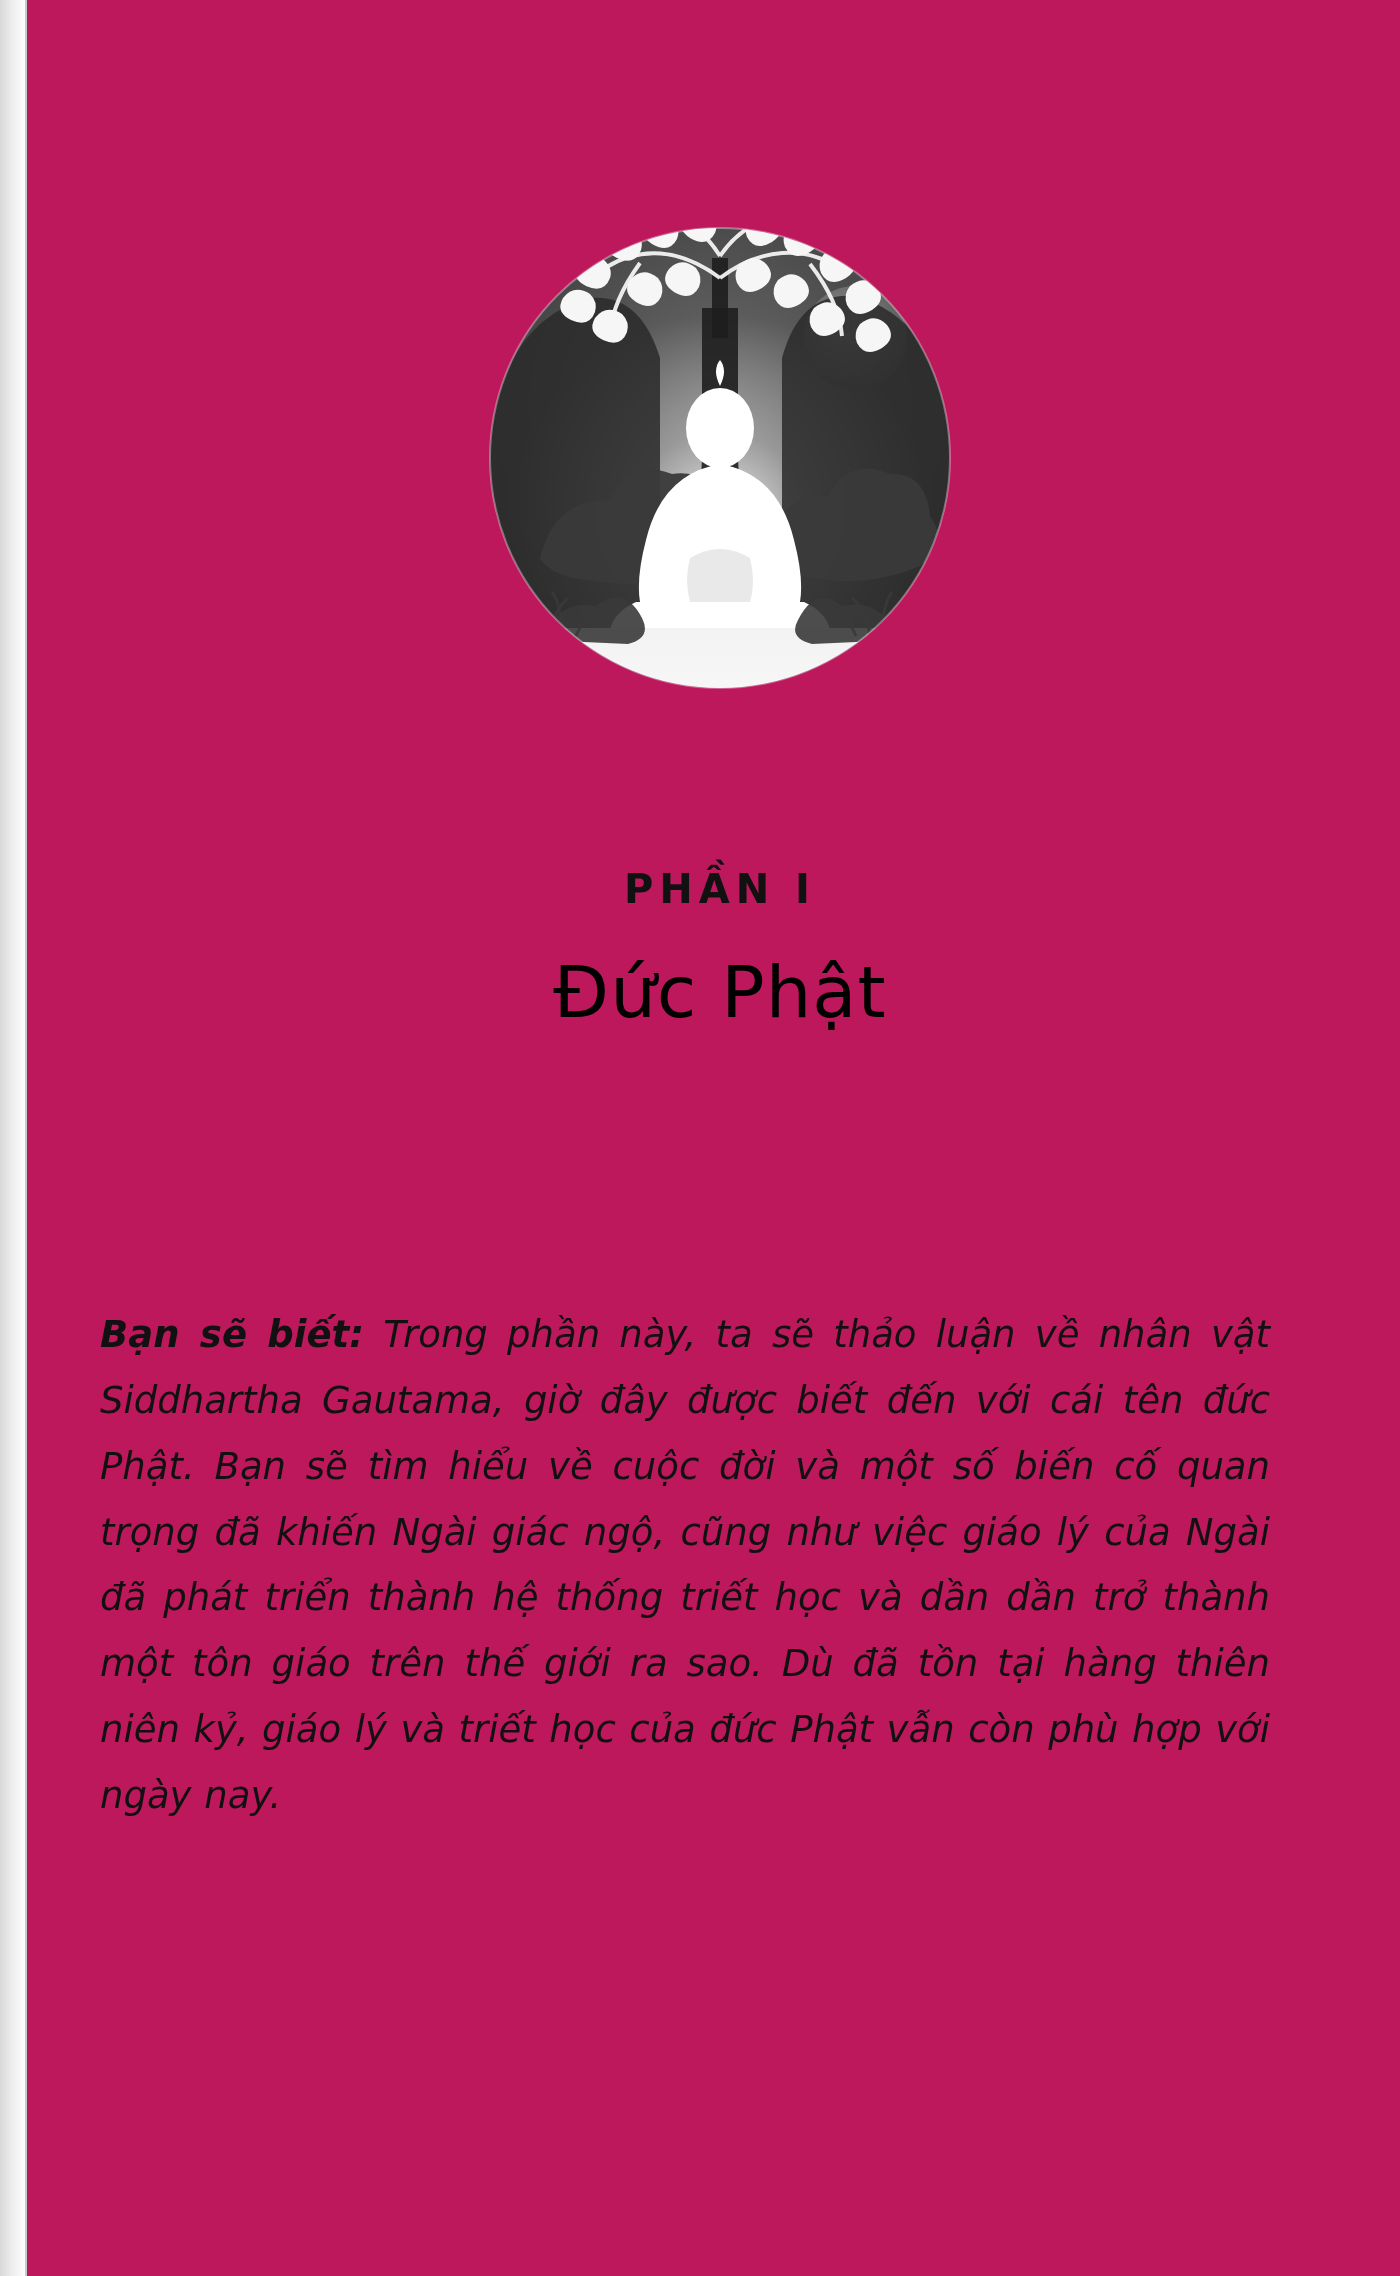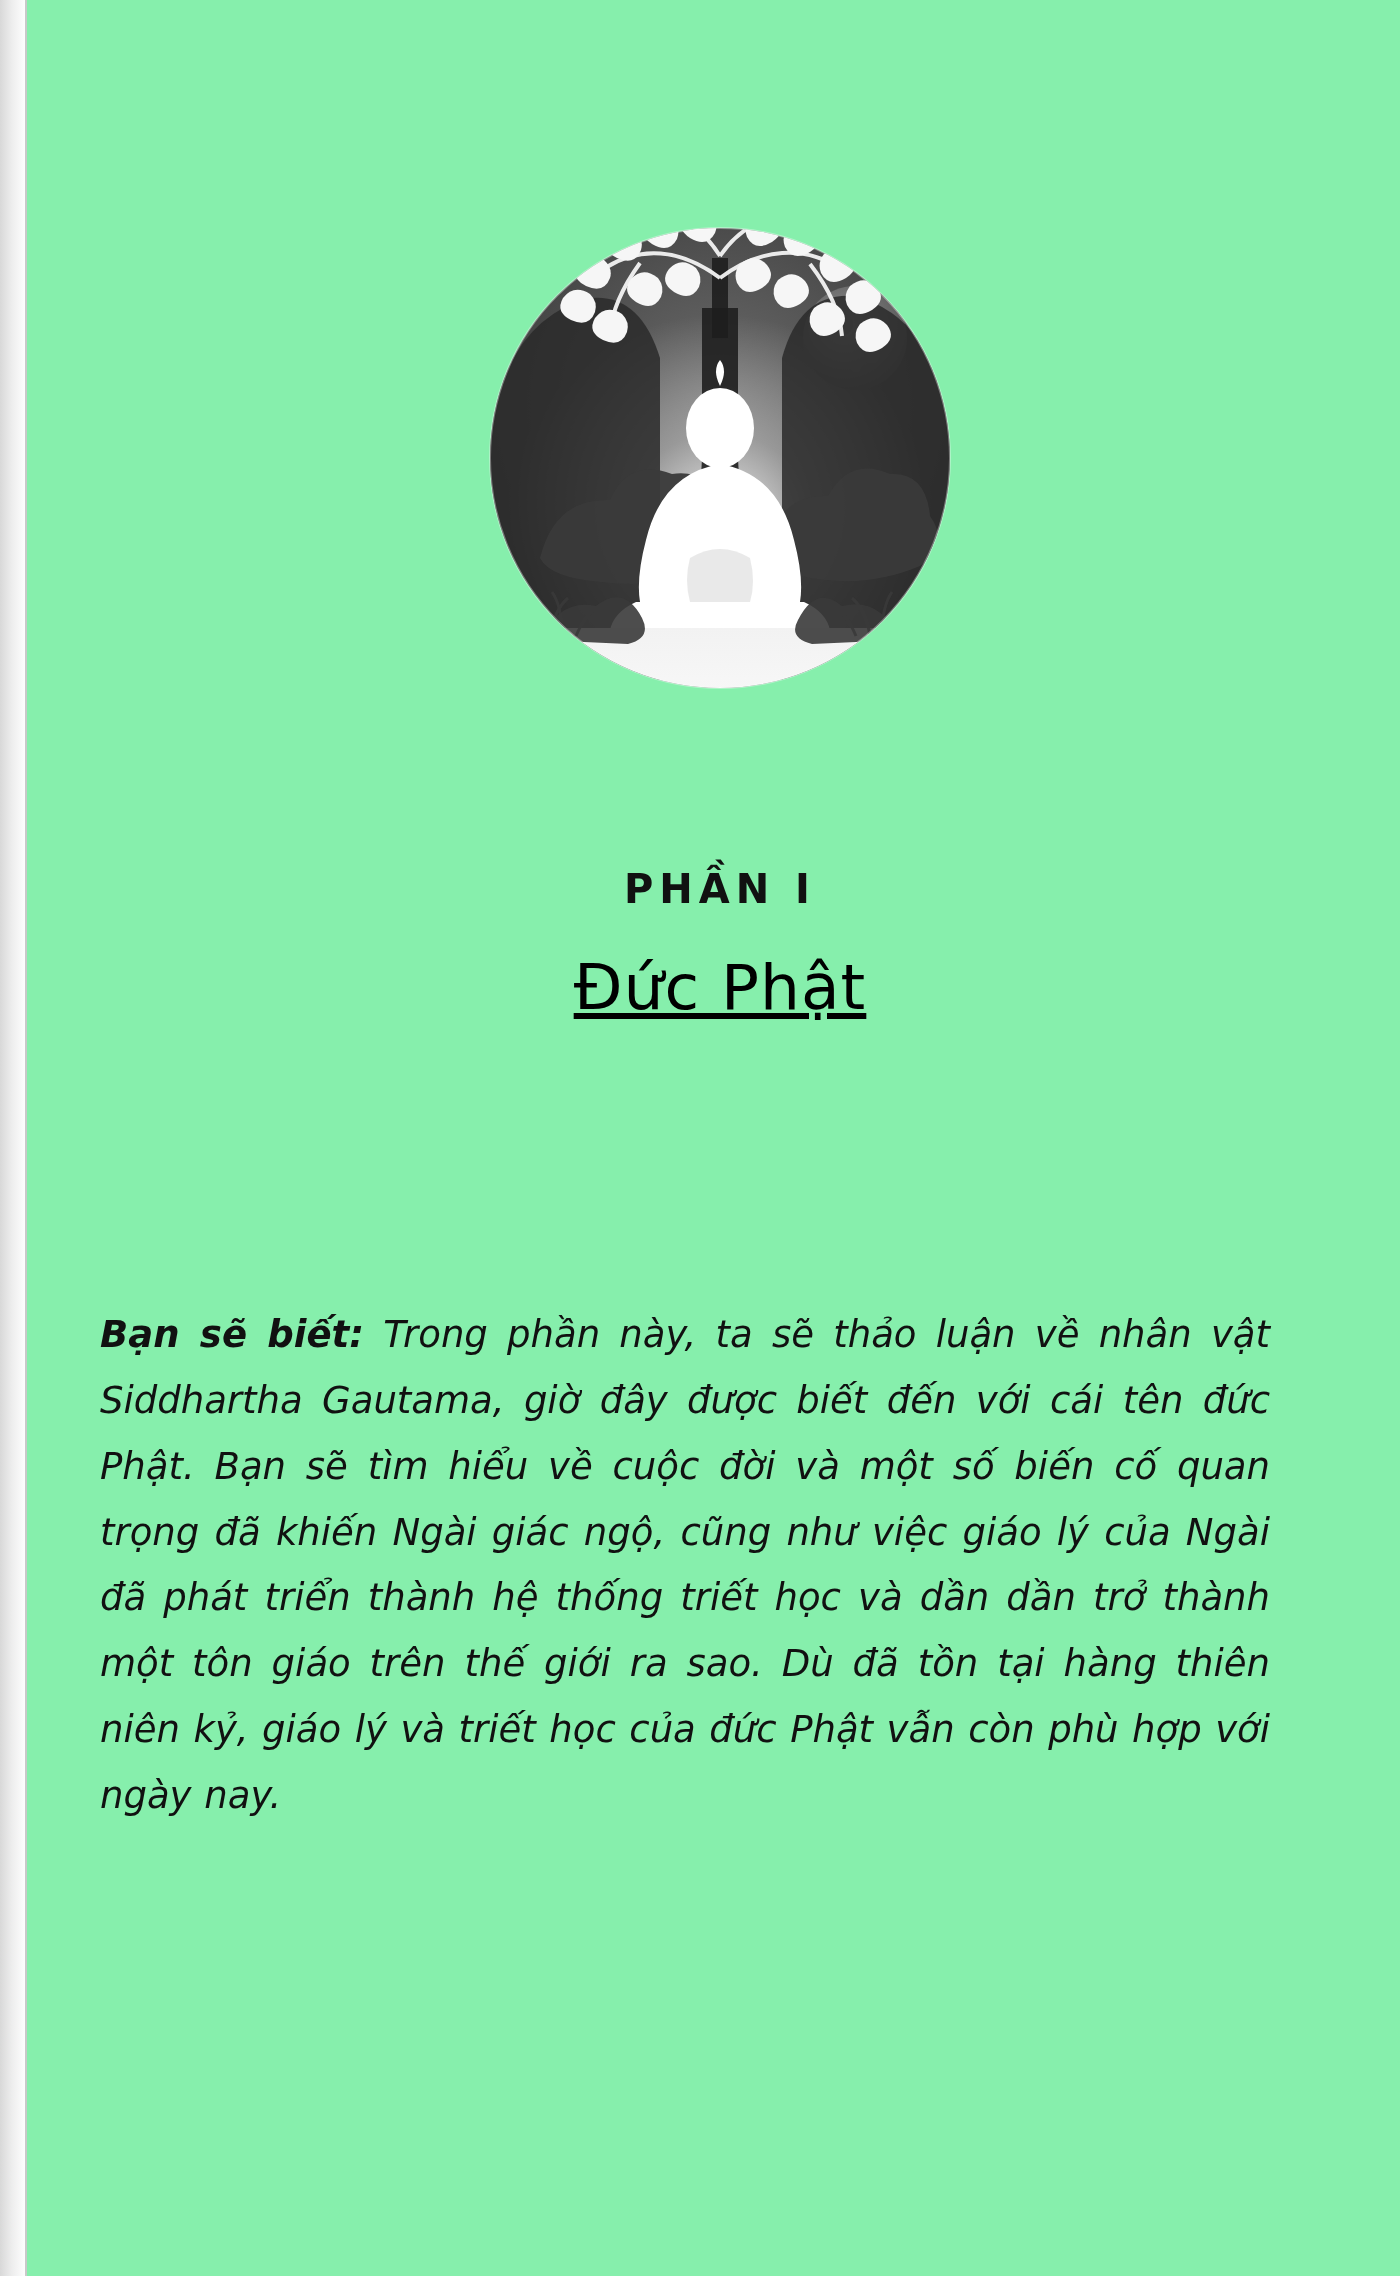--- a/index.html
+++ b/index.html
@@ -10,21 +10,21 @@
   body {
     width: 1400px;
     height: 2276px;
     position: relative;
     font-family: "DejaVu Sans", sans-serif;
     overflow: hidden;
   }
   .page {
     position: absolute;
     inset: 0;
-    background: #86efac;
+    background: #be185d;
   }
   
   .gutter {
     position: absolute;
     left: 0;
     top: 0;
     width: 26px;
     height: 100%;
     background: linear-gradient(to right, #d8d8d8 0%, #ededed 45%, #ffffff 100%);
   }
@@ -73,26 +73,25 @@
     color: #111;
     font-weight: 600;
   }
   .part-title {
     position: absolute;
     top: 955px;
     left: 0;
     width: 100%;
     text-align: center;
     font-family: "DejaVu Sans", sans-serif;
-    font-size: 63px;
+    font-size: 72px;
     line-height: 1.05;
     color: #000;
     font-weight: 400;
     letter-spacing: 1px;
-    text-decoration: underline;
   }
 
   
   .body-block {
     position: absolute;
     top: 1302px;
     left: 30px;
     width: 1170px;
   }
   .body-par {

